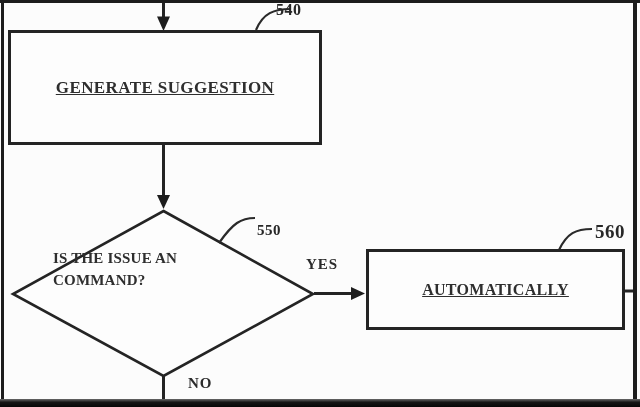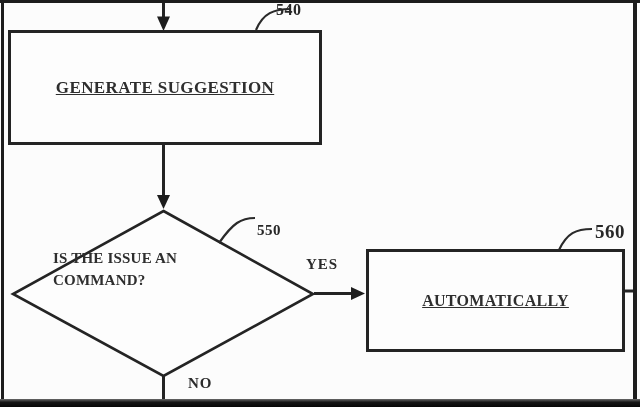--- a/index.html
+++ b/index.html
@@ -27,21 +27,21 @@
     border: 3px solid #242424;
     background: #fdfdfd;
     display: flex;
     flex-direction: column;
     align-items: center;
     justify-content: center;
     text-align: center;
     text-decoration: underline;
   }
   .box-generate { left: 8px; top: 30px; width: 314px; height: 115px; }
-  .box-implement { left: 366px; top: 249px; width: 259px; height: 103px; }
+  .box-implement { left: 366px; top: 249px; width: 259px; height: 81px; }
   .box-generate .line { font-size: 17px; font-weight: bold; letter-spacing: 0.4px; }
   .box-implement .line { font-size: 16px; font-weight: bold; letter-spacing: 0.3px; line-height: 23px; }
 
   .diamond-text {
     position: absolute;
     left: 53px; top: 247px; width: 221px;
     font-size: 15px; font-weight: bold;
     line-height: 22px; letter-spacing: 0.2px;
   }
   .ref-label {

